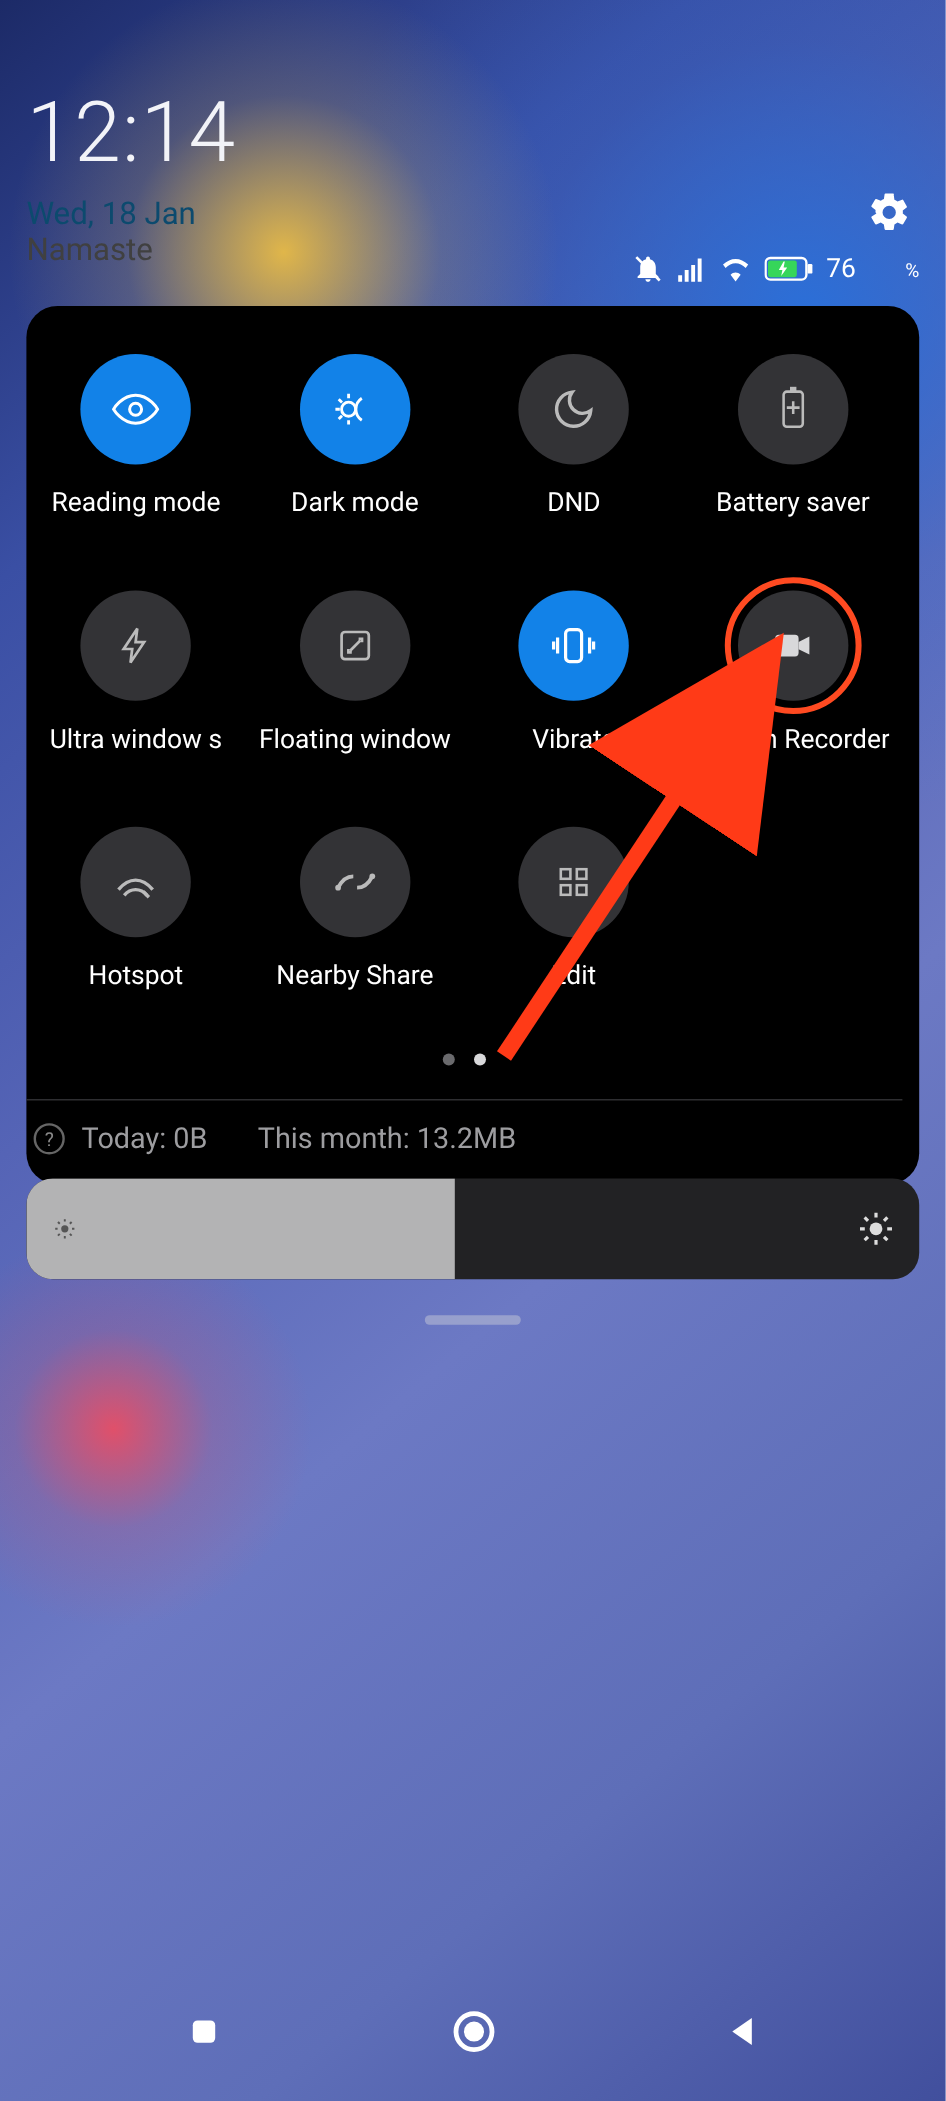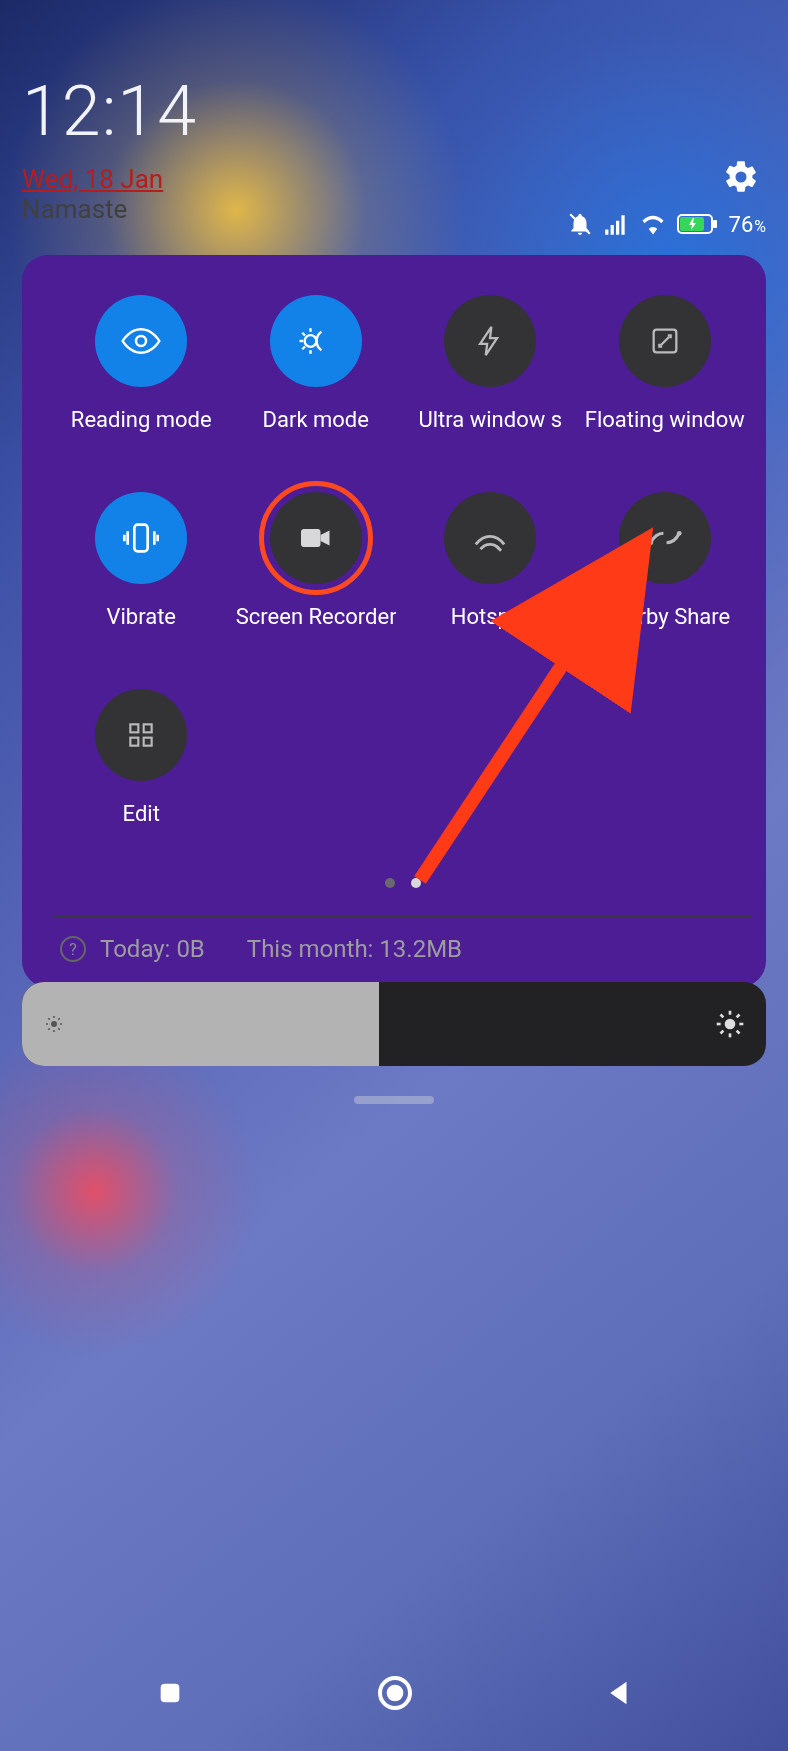--- a/index.html
+++ b/index.html
@@ -8,30 +8,30 @@
     background: radial-gradient(circle at 30% 12%, #e0b64a 0%, #e0b64a33 8%, transparent 14%),
                 radial-gradient(circle at 85% 15%, #2b6fd8 0%, #2b6fd833 14%, transparent 26%),
                 radial-gradient(circle at 12% 68%, #e0506a 0%, #e0506a33 6%, transparent 12%),
                 linear-gradient(140deg, #1c2a67 0%, #3a4fa4 20%, #5564b6 40%, #6c79c4 60%, #5e6eb8 80%, #414f9d 100%);
     position: relative;
     color: #fff;
   }
   
   .header { position: absolute; top: 70px; left: 22px; right: 22px; }
   .clock { font-size: 70px; font-weight: 300; letter-spacing: 1px; color: #f2f3f8; }
-  .date  { font-size: 26px; color: #b91c1c; margin-top: 12px; font-weight: 400; text-decoration: underline;}
+  .date  { font-size: 26px; color: #0c4a6e; margin-top: 12px; font-weight: 400;}
   .greet { font-size: 26px; color: #404040; margin-top: 0; font-weight: 400;}
   .settings-gear { position: absolute; top: 88px; right: 6px; }
   .status-icons { position: absolute; top: 140px; right: 0; display:flex; align-items:center; gap:10px;}
-  .batt-pct { font-size: 22px; display:flex; align-items:baseline;}
+  .batt-pct { font-size: 22px; display:flex; align-items:baseline;gap:40px;}
   .batt-pct .pct { font-size:16px; margin-left:1px;}
   
   .panel {
     position: absolute; top: 255px; left: 22px; right: 22px;
-    background: #4c1d95; border-radius: 26px; padding: 40px 14px 16px 32px;
+    background: #000000; border-radius: 26px; padding: 40px 14px 16px 0;
   }
   .grid { display: grid; grid-template-columns: repeat(4, 1fr); row-gap: 60px; }
   .tile { display:flex; flex-direction:column; align-items:center; text-align:center; }
   .circ {
     width: 92px; height: 92px; border-radius: 50%;
     background: #333336; display:flex; align-items:center; justify-content:center;
     position: relative;
   }
   .circ.active { background: #1282e8; }
   .circ.highlight { outline: 5px solid #ff4a21; outline-offset: 6px; }
@@ -119,21 +119,40 @@
               <line x1="3" y1="12" x2="5" y2="12"></line>
               <line x1="4.5" y1="7.5" x2="6" y2="9"></line>
               <line x1="4.5" y1="16.5" x2="6" y2="15"></line>
             </g>
           <path d="M15 7a6 6 0 0 0 0 10 6 6 0 0 1 0-10z" fill="none" stroke="#fff" stroke-width="1.3"></path>
         </svg>
       </div>
       <div class="lbl">Dark mode</div>
     </div>
 
-
+    <div class="tile">
+      <div class="circ">
+        <svg width="38" height="38" viewBox="0 0 24 24">
+            <path fill="none" stroke="#bbb" stroke-width="1.8" d="M21 12.8A9 9 0 1 1 11.2 3a7 7 0 0 0 9.8 9.8z"></path>
+          </svg>
+      </div>
+      <div class="lbl">DND</div>
+    </div>
+
+    <div class="tile">
+      <div class="circ">
+        <svg width="32" height="40" viewBox="0 0 24 30">
+            <rect x="6" y="4" width="12" height="22" rx="2" fill="none" stroke="#bbb" stroke-width="1.6"></rect>
+            <rect x="10" y="1" width="4" height="3" fill="#bbb"></rect>
+            <line x1="12" y1="10" x2="12" y2="18" stroke="#bbb" stroke-width="1.6"></line>
+            <line x1="8" y1="14" x2="16" y2="14" stroke="#bbb" stroke-width="1.6"></line>
+          </svg>
+      </div>
+      <div class="lbl">Battery saver</div>
+    </div>
 
     <div class="tile">
       <div class="circ">
         <svg width="34" height="40" viewBox="0 0 24 24">
             <path fill="none" stroke="#bbb" stroke-width="1.6" d="M13 2L5 14h5l-1 8 8-12h-5l1-8z"></path>
           </svg>
       </div>
       <div class="lbl">Ultra window s</div>
     </div>
 

